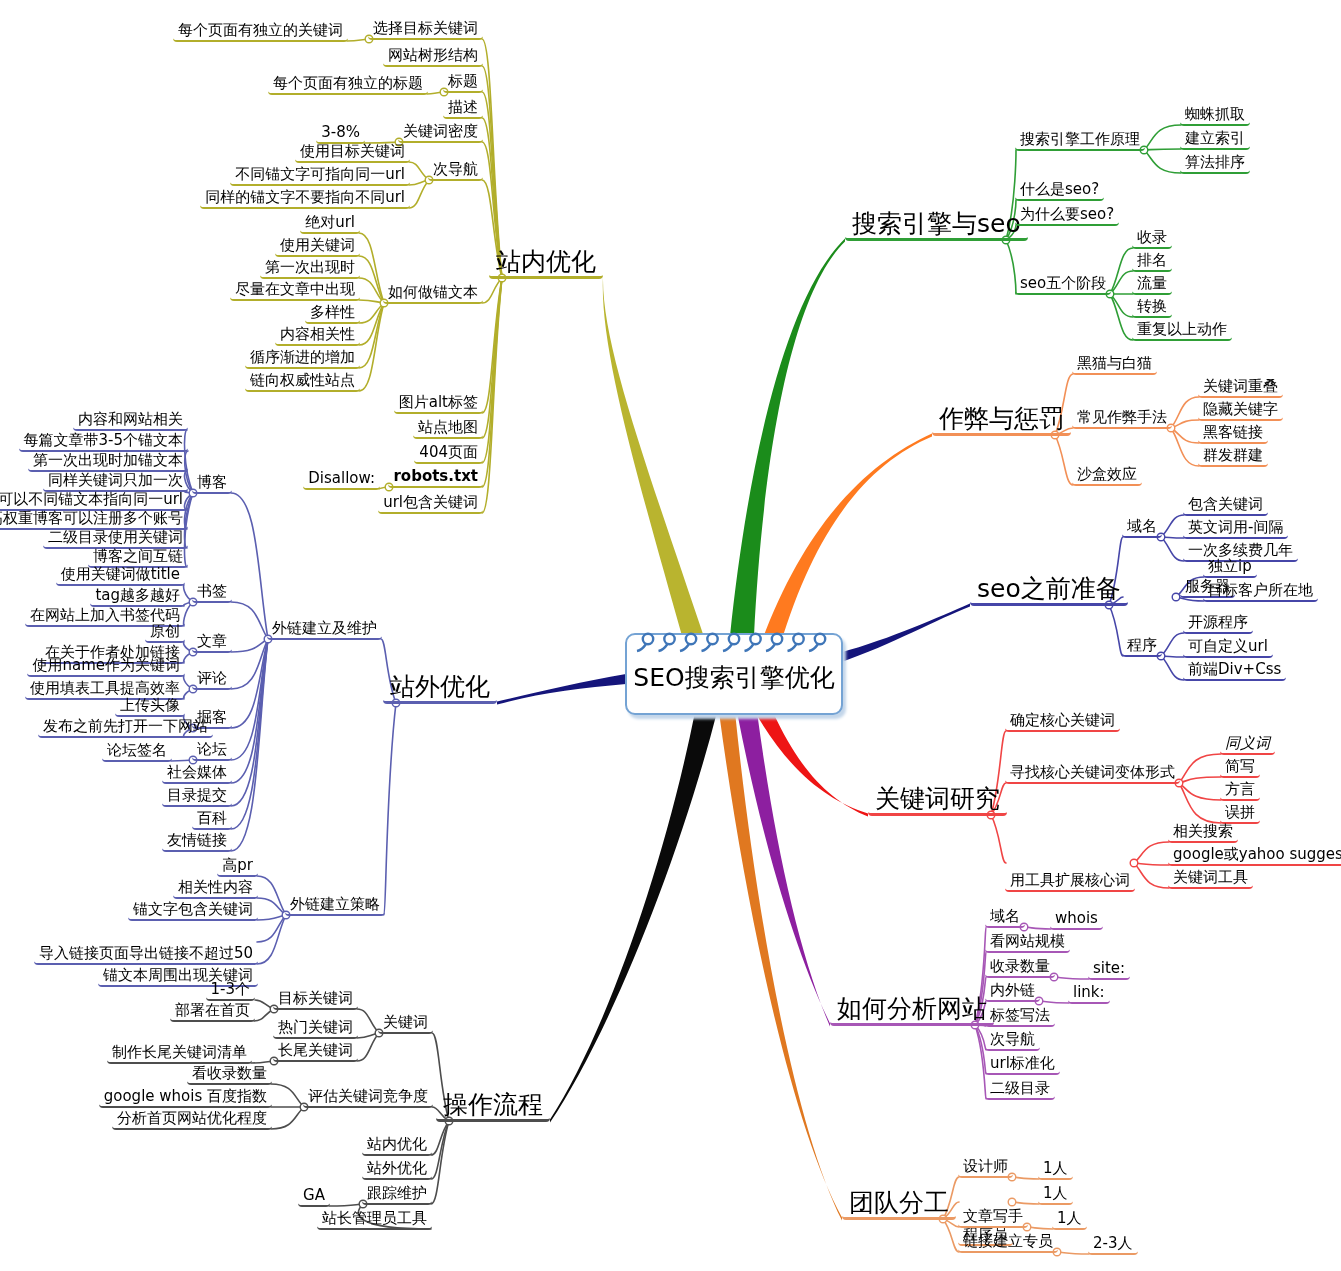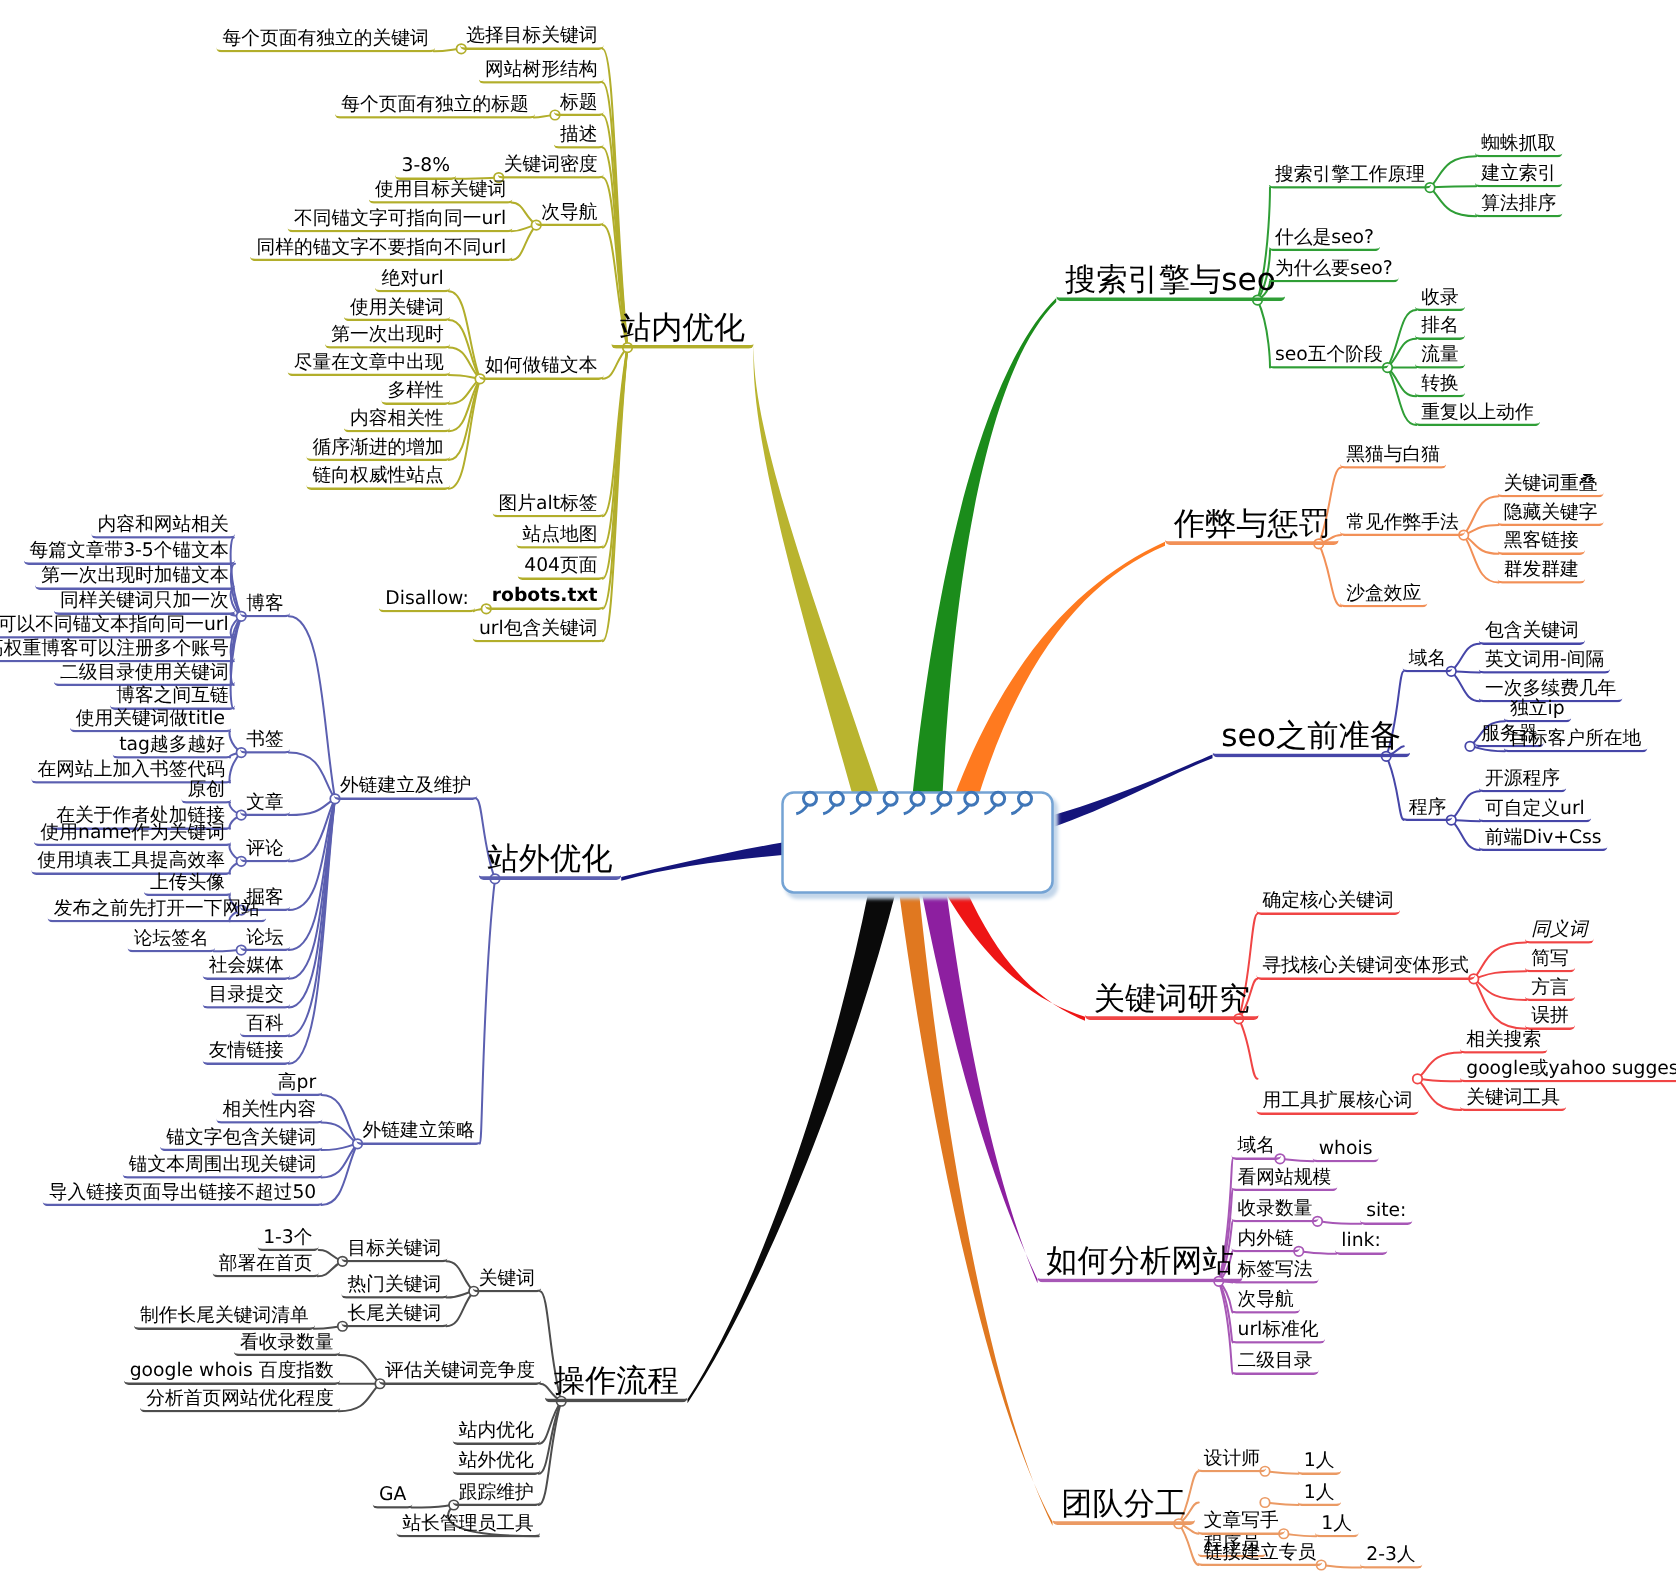--- a/index.html
+++ b/index.html
@@ -246,20 +246,21 @@
         </g>
         <g>
           <path d="M 161.5 15 Q 157.5 21 152.5 22" stroke="#3f76b8" stroke-width="2.4" fill="none"></path>
           <circle cx="163.5" cy="10" r="5.2" fill="#fff" stroke="#3f76b8" stroke-width="2.4"></circle>
         </g>
         <g>
           <path d="M 183 15 Q 179 21 174 22" stroke="#3f76b8" stroke-width="2.4" fill="none"></path>
           <circle cx="185" cy="10" r="5.2" fill="#fff" stroke="#3f76b8" stroke-width="2.4"></circle>
         </g>
       </svg>
+    <div class="ctext">SEO搜索引擎优化</div>
   </div>
 <div class="n branch" style="top: 249px; right: 738px; border-bottom-color: rgb(178, 174, 43);">站内优化</div>
     <div class="n" style="top: 20px; right: 858px; border-bottom-color: rgb(178, 174, 43);">选择目标关键词</div>
     <div class="n" style="top: 22px; right: 993px; border-bottom-color: rgb(178, 174, 43);">每个页面有独立的关键词</div>
     <div class="n" style="top: 47px; right: 858px; border-bottom-color: rgb(178, 174, 43);">网站树形结构</div>
     <div class="n" style="top: 73px; right: 858px; border-bottom-color: rgb(178, 174, 43);">标题</div>
     <div class="n" style="top: 75px; right: 913px; border-bottom-color: rgb(178, 174, 43);">每个页面有独立的标题</div>
     <div class="n" style="top: 99px; right: 858px; border-bottom-color: rgb(178, 174, 43);">描述</div>
     <div class="n" style="top: 123px; right: 858px; border-bottom-color: rgb(178, 174, 43);">关键词密度</div>
     <div class="n" style="top: 124px; right: 976px; border-bottom-color: rgb(178, 174, 43);">3-8%</div>
@@ -374,21 +375,21 @@
     <div class="n" style="top: 741px; right: 1109px; border-bottom-color: rgb(91, 95, 176);">论坛</div>
     <div class="n" style="top: 742px; right: 1169px; border-bottom-color: rgb(91, 95, 176);">论坛签名</div>
     <div class="n" style="top: 764px; right: 1109px; border-bottom-color: rgb(91, 95, 176);">社会媒体</div>
     <div class="n" style="top: 787px; right: 1109px; border-bottom-color: rgb(91, 95, 176);">目录提交</div>
     <div class="n" style="top: 810px; right: 1109px; border-bottom-color: rgb(91, 95, 176);">百科</div>
     <div class="n" style="top: 832px; right: 1109px; border-bottom-color: rgb(91, 95, 176);">友情链接</div>
     <div class="n" style="top: 896px; right: 956px; border-bottom-color: rgb(91, 95, 176);">外链建立策略</div>
     <div class="n" style="top: 857px; right: 1083px; border-bottom-color: rgb(91, 95, 176);">高pr</div>
     <div class="n" style="top: 879px; right: 1083px; border-bottom-color: rgb(91, 95, 176);">相关性内容</div>
     <div class="n" style="top: 901px; right: 1083px; border-bottom-color: rgb(91, 95, 176);">锚文字包含关键词</div>
-    <div class="n" style="top: 923px; right: 1083px; border-bottom-color: rgb(91, 95, 176);">锚文本周围出现关键词</div>
+    <div class="n" style="top: 967px; right: 1083px; border-bottom-color: rgb(91, 95, 176);">锚文本周围出现关键词</div>
     <div class="n" style="top: 945px; right: 1083px; border-bottom-color: rgb(91, 95, 176);">导入链接页面导出链接不超过50</div>
     <div class="n branch" style="top: 1092px; right: 791px; border-bottom-color: rgb(77, 77, 77);">操作流程</div>
     <div class="n" style="top: 1014px; right: 908px; border-bottom-color: rgb(77, 77, 77);">关键词</div>
     <div class="n" style="top: 990px; right: 983px; border-bottom-color: rgb(77, 77, 77);">目标关键词</div>
     <div class="n" style="top: 981px; right: 1086px; border-bottom-color: rgb(77, 77, 77);">1-3个</div>
     <div class="n" style="top: 1002px; right: 1086px; border-bottom-color: rgb(77, 77, 77);">部署在首页</div>
     <div class="n" style="top: 1019px; right: 983px; border-bottom-color: rgb(77, 77, 77);">热门关键词</div>
     <div class="n" style="top: 1042px; right: 983px; border-bottom-color: rgb(77, 77, 77);">长尾关键词</div>
     <div class="n" style="top: 1044px; right: 1089px; border-bottom-color: rgb(77, 77, 77);">制作长尾关键词清单</div>
     <div class="n" style="top: 1088px; right: 908px; border-bottom-color: rgb(77, 77, 77);">评估关键词竞争度</div>

